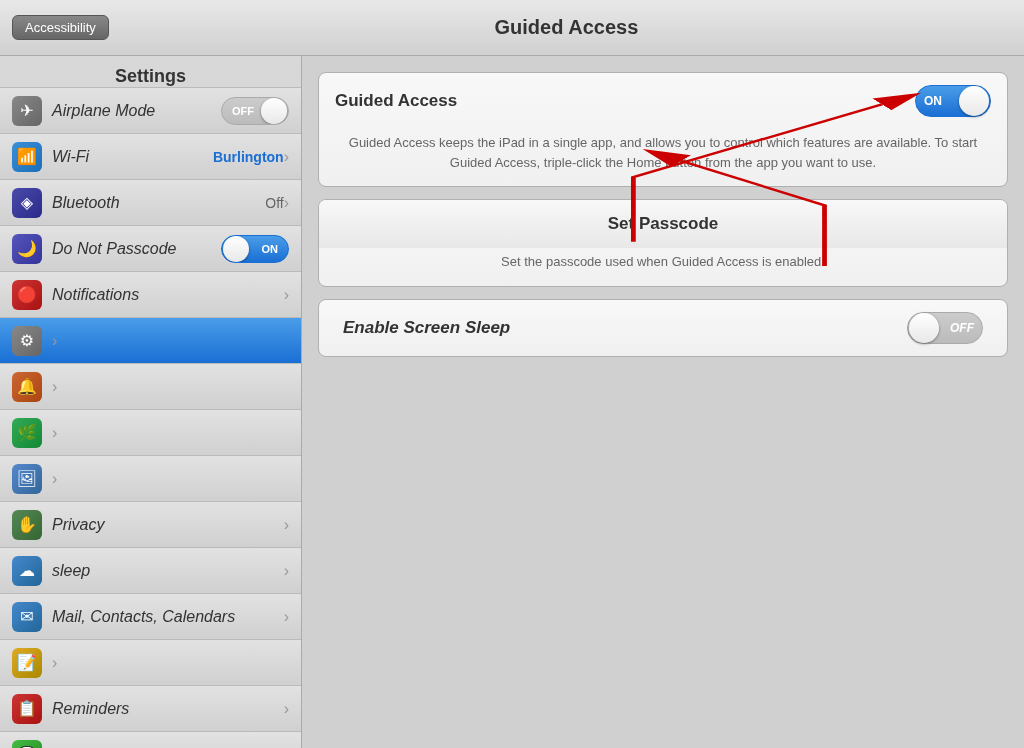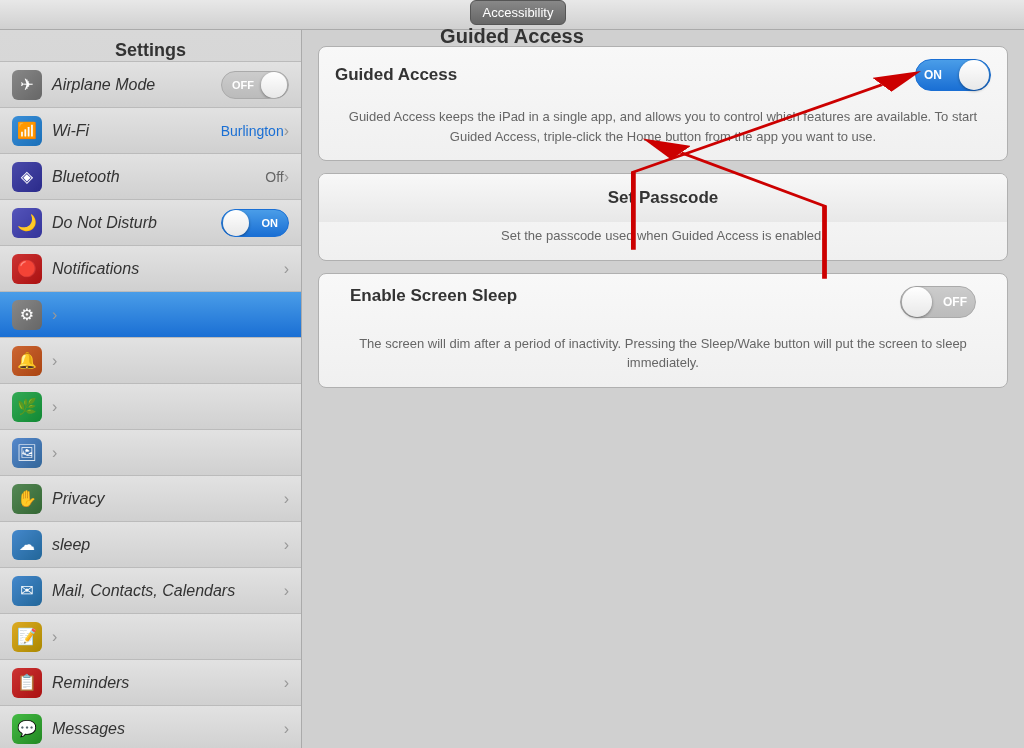--- a/index.html
+++ b/index.html
@@ -12,23 +12,22 @@
       display: flex;
       flex-direction: column;
     }
 
     
     .header {
       background: linear-gradient(180deg, #e8e8e8 0%, #d0d0d0 100%);
       border-bottom: 1px solid #aaa;
       display: flex;
       align-items: center;
-      height: 30px;
+      height: 56px;
       position: relative;
-      flex-direction: column;
     }
     .header-title {
       flex: 1;
       text-align: center;
       font-size: 20px;
       font-weight: bold;
       color: #333;
     }
     .breadcrumb-btn {
       margin-left: 12px;
@@ -96,20 +95,21 @@
       font-size: 16px;
       color: #333;
       font-style: italic;
     }
     .item-value {
       font-size: 14px;
       color: #666;
     }
     .item-value.blue {
       color: #1a6fd4;
+      font-weight: bold;
     }
 
     
     .toggle {
       display: flex;
       align-items: center;
       border-radius: 14px;
       overflow: hidden;
       height: 28px;
       width: 68px;
@@ -224,22 +224,23 @@
       font-size: 17px;
       font-weight: bold;
       color: #333;
       background: linear-gradient(180deg, #f8f8f8 0%, #e8e8e8 100%);
       border: none;
       cursor: pointer;
     }
 
     .screen-sleep-row {
       display: flex;
-      align-items: flex-start;
-      padding: 12px 31px;
+      align-items: center;
+      padding: 12px 24px;
+      font-style: italic;
     }
     .screen-sleep-label {
       flex: 1;
       font-size: 17px;
       font-weight: bold;
       color: #333;
     }
 
     
     .icon-airplane { background: linear-gradient(135deg, #888, #666); }
@@ -304,21 +305,21 @@
           <span class="chevron"> ›</span>
         </div>
         <div class="sidebar-item">
           <span class="item-icon icon-bluetooth">◈</span>
           <span class="item-label">Bluetooth</span>
           <span class="item-value">Off</span>
           <span class="chevron"> ›</span>
         </div>
         <div class="sidebar-item">
           <span class="item-icon icon-dnd">🌙</span>
-          <span class="item-label">Do Not Disturb</span>
+          <span class="item-label">Do Not Passcode</span>
           <div class="toggle on">
             <div class="toggle-knob"></div>
             <span class="toggle-label">ON</span>
           </div>
         </div>
         <div class="sidebar-item">
           <span class="item-icon icon-notifications">🔴</span>
           <span class="item-label">Notifications</span>
           <span class="chevron">›</span>
         </div>
@@ -390,21 +391,20 @@
       </div>
 
       <div class="section-box">
         <div class="screen-sleep-row">
           <span class="screen-sleep-label">Enable Screen Sleep</span>
           <div class="toggle-large off">
             <span class="toggle-large-text">OFF</span>
             <div class="toggle-large-knob"></div>
           </div>
         </div>
-        <p class="description-text">The screen will dim after a period of inactivity. Pressing the Sleep/Wake button will put the screen to sleep immediately.</p>
       </div>
 
       <svg class="arrows-overlay" viewBox="0 0 722 704" preserveAspectRatio="none" style="position:absolute;top:0;left:0;width:100%;height:100%;pointer-events:none;">
 
         <defs>
           <marker id="arrowhead1" markerWidth="10" markerHeight="7" refX="0" refY="3.5" orient="auto">
             <polygon points="0 0, 10 3.5, 0 7" fill="#cc0000"></polygon>
           </marker>
           <marker id="arrowhead2" markerWidth="10" markerHeight="7" refX="0" refY="3.5" orient="auto">
             <polygon points="0 0, 10 3.5, 0 7" fill="#cc0000"></polygon>

